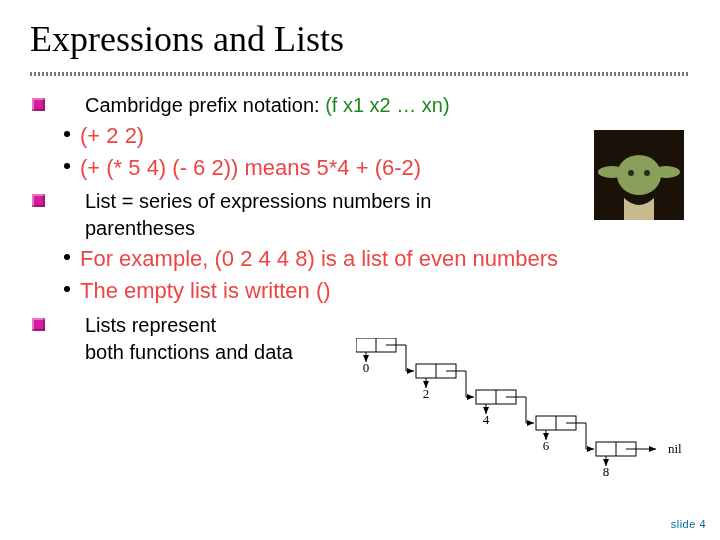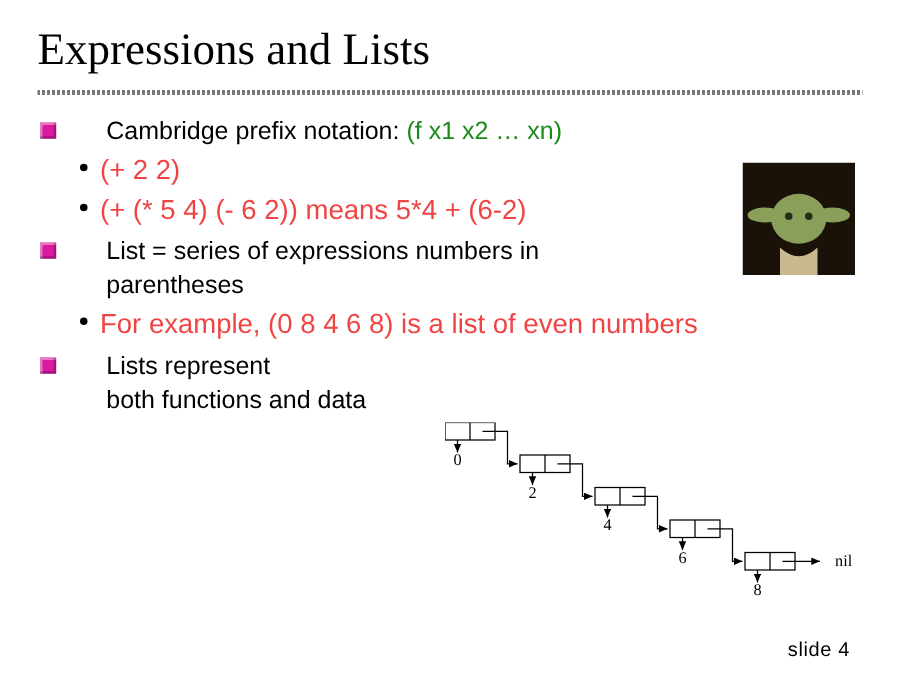--- a/index.html
+++ b/index.html
@@ -61,23 +61,23 @@
   .diagram {
     position: absolute;
     top: 338px; left: 356px;
     width: 330px; height: 150px;
     font-family: "Times New Roman", serif;
     font-size: 13px;
     color: #000;
   }
   .footer {
     position: absolute;
-    right: 40px; bottom: 10px;
-    font-size: 16px;
-    color: #000000;
+    right: 14px; bottom: 10px;
+    font-size: 11px;
+    color: #0369a1;
     font-family: Verdana, sans-serif;
     letter-spacing: 0.5px;
   }
 </style>
 </head>
 <body>
 
 <div class="slide">
   <div class="title">Expressions and Lists</div>
   <div class="rule"></div>
@@ -98,21 +98,25 @@
       <div class="dot"></div>
       <div>(+ (* 5 4) (- 6 2))  means  5*4 + (6-2)</div>
     </div>
 
     <div class="lvl1">
       <div class="sq"></div>
       <div class="lvl1-text" style="max-width:440px">List = series of expressions numbers in parentheses</div>
     </div>
     <div class="lvl2">
       <div class="dot"></div>
-      <div>For example, (0 8 4 6 8) is a list of even numbers</div>
+      <div>For example, (0 2 4 4 8) is a list of even numbers</div>
+    </div>
+    <div class="lvl2">
+      <div class="dot"></div>
+      <div>The empty list is written ()</div>
     </div>
 
     <div class="lvl1">
       <div class="sq"></div>
       <div class="lvl1-text">
         <div>Lists represent</div>
         <div>both functions and data</div>
       </div>
     </div>
 

